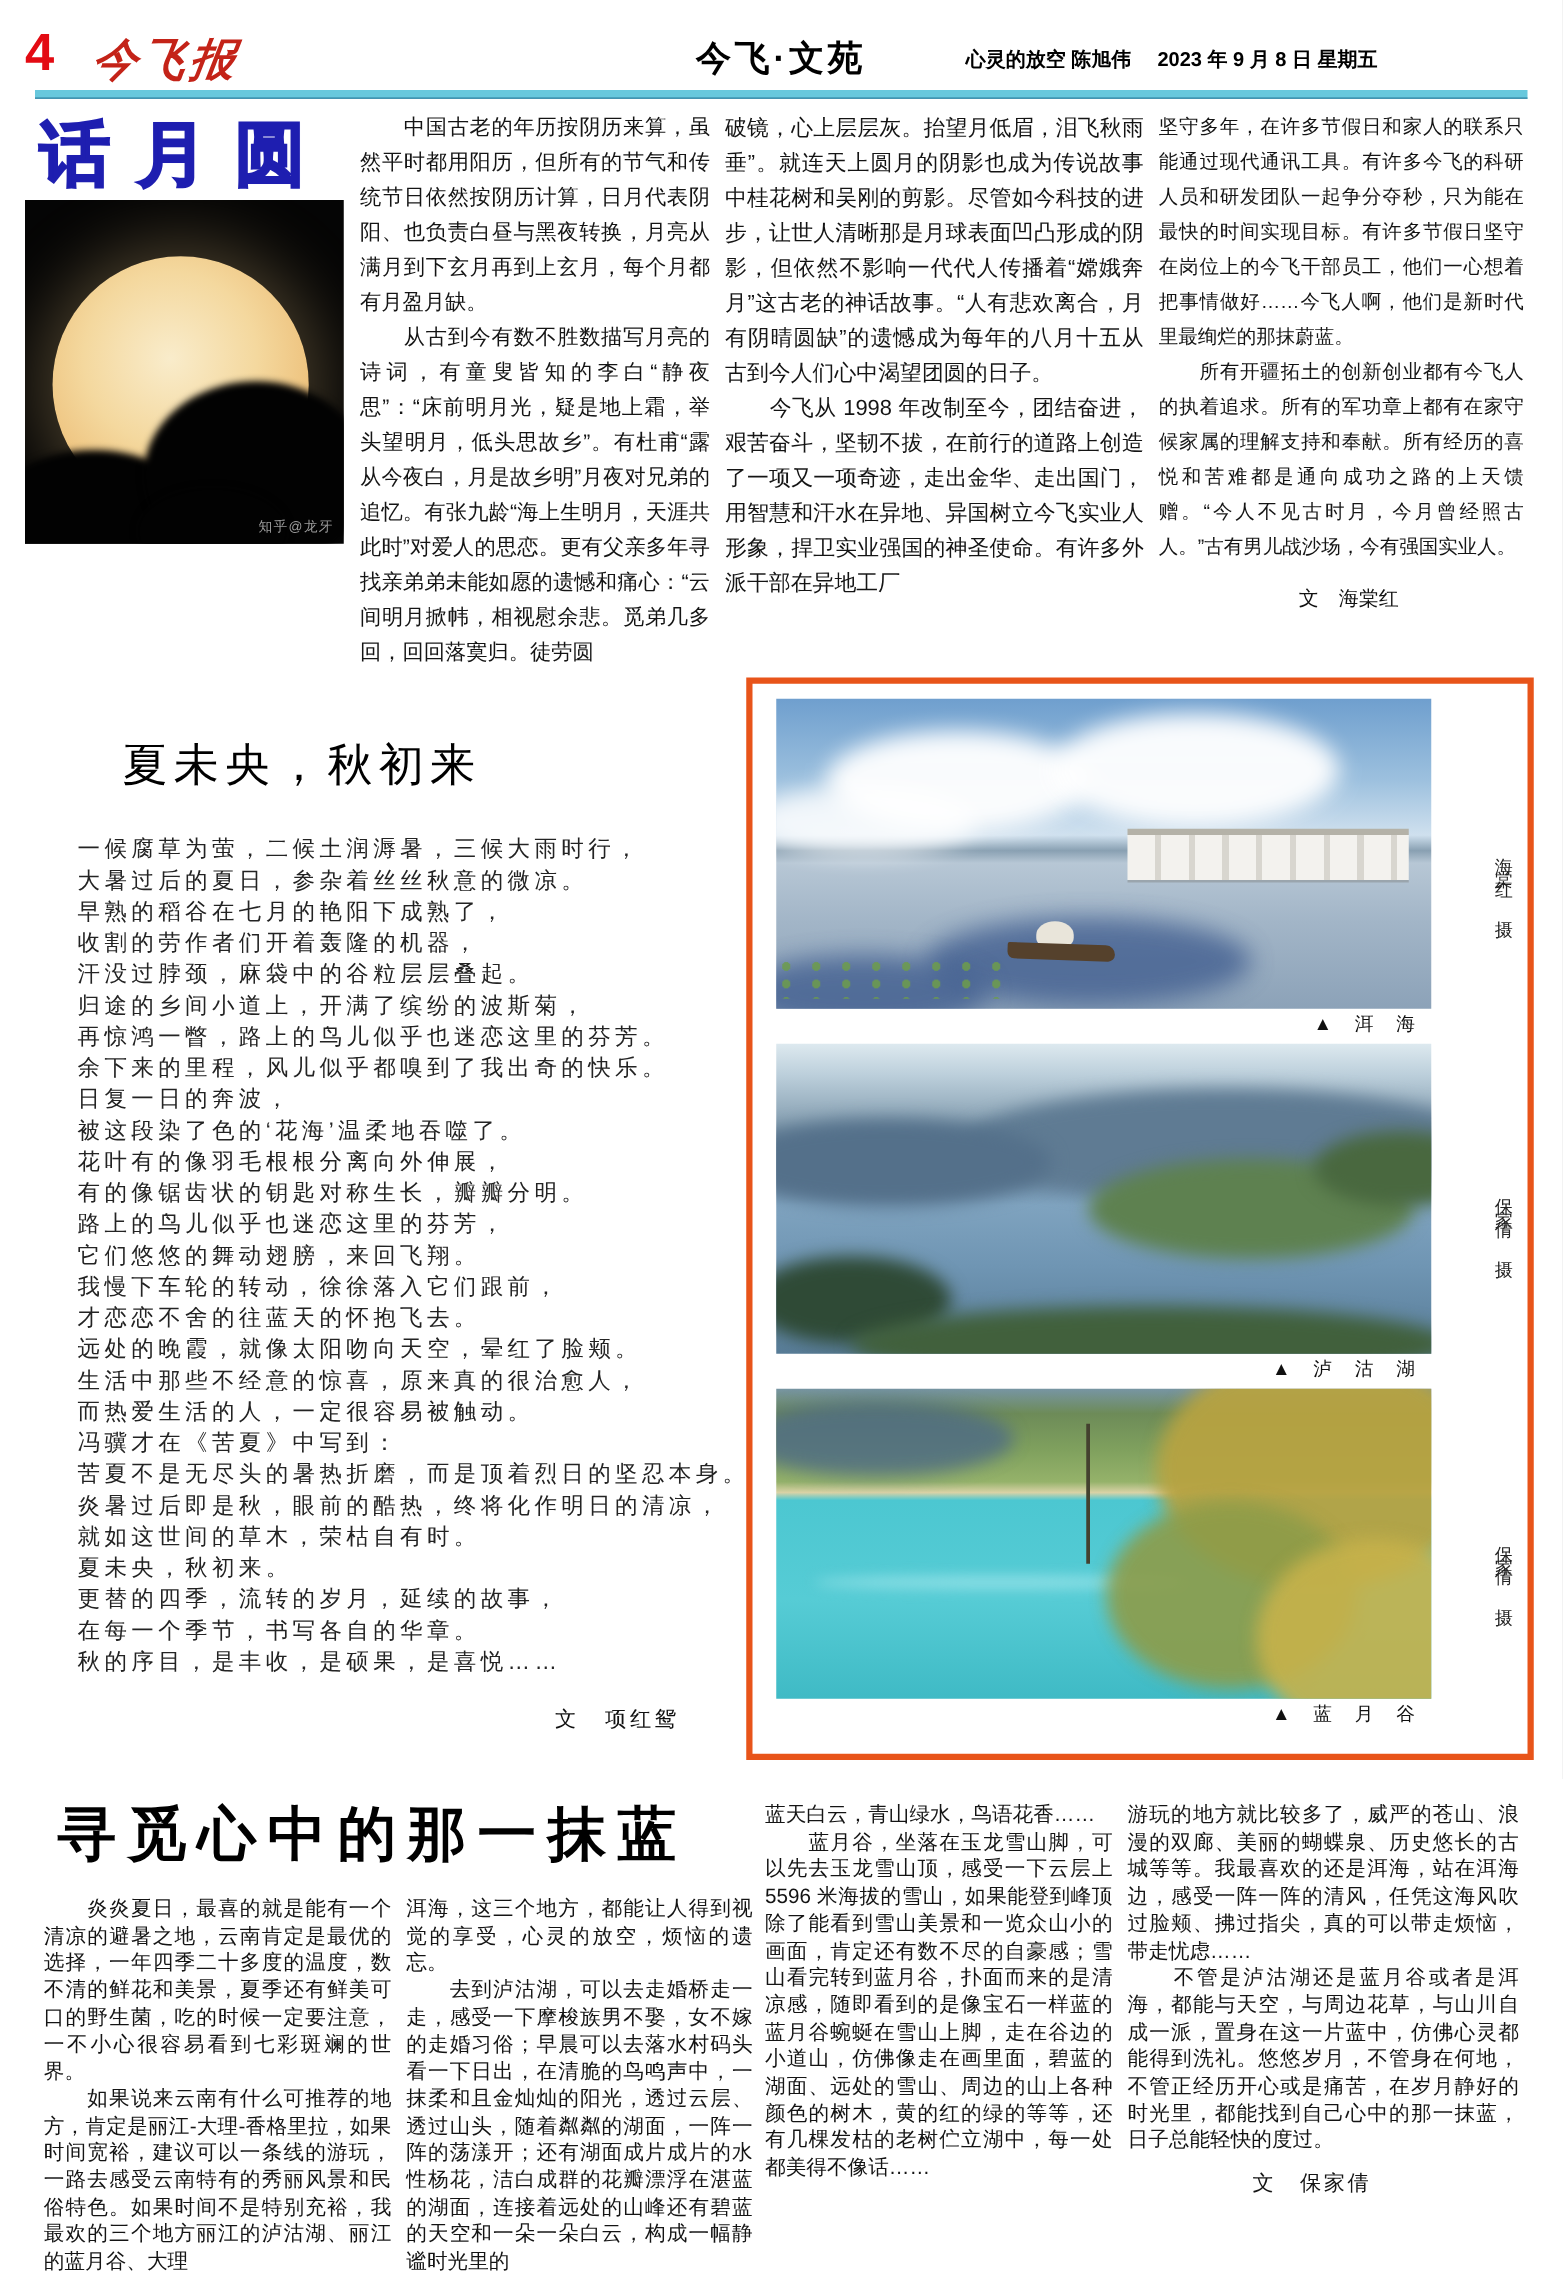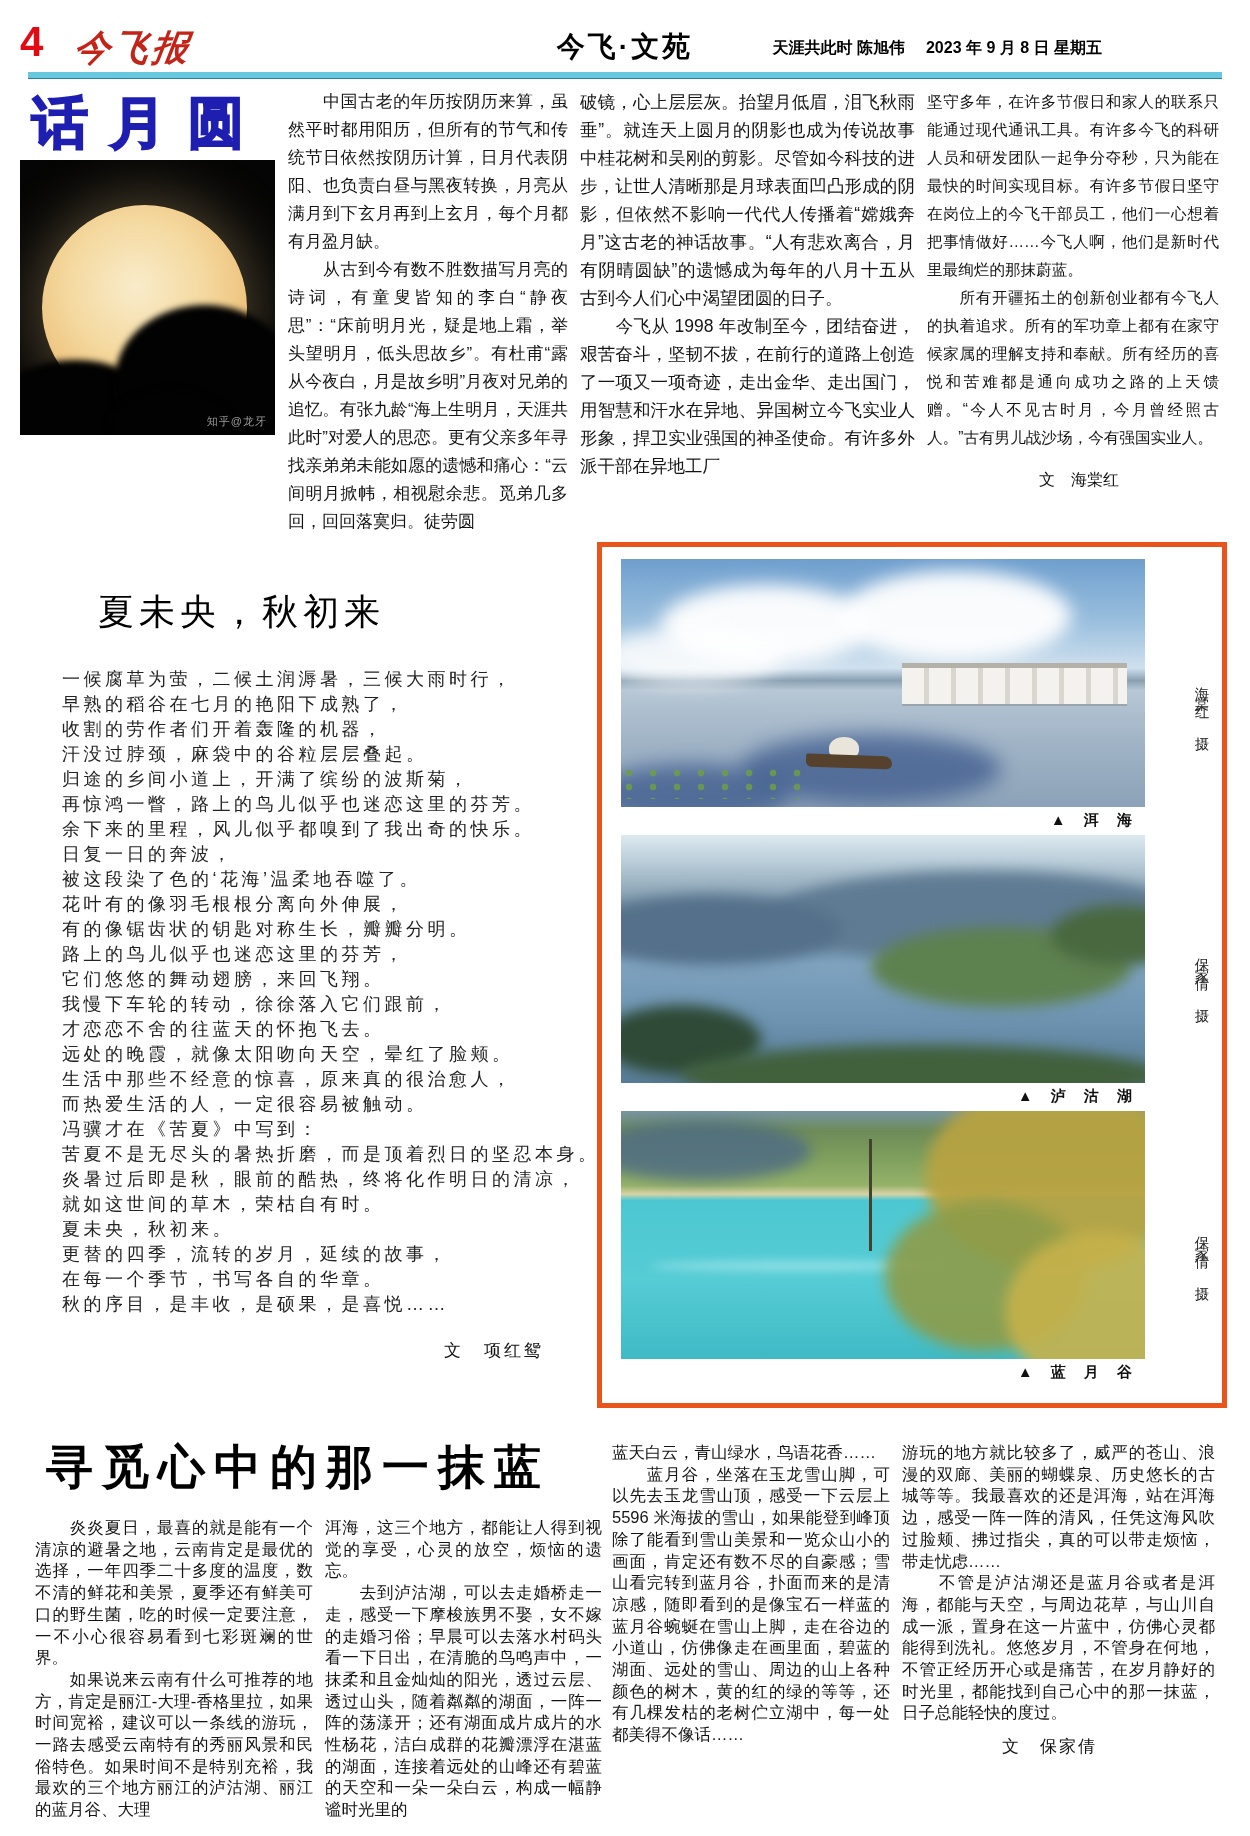--- a/index.html
+++ b/index.html
@@ -43,21 +43,21 @@
   .poem-lines{margin-top:30px;}
   .poem-lines div{font-size:18px;line-height:25px;letter-spacing:3.5px;color:#232323;white-space:nowrap;}
   .poem-byline{margin-top:22px;text-align:right;padding-right:20px;font-size:17px;letter-spacing:3px;color:#111;}
 
   
   .photo-box{position:absolute;left:597px;top:542px;width:630px;height:866px;border:5px solid #e8541a;
              box-sizing:border-box;background:#fff;}
   .photos{position:absolute;left:19px;top:12px;width:524px;}
   .photo{position:relative;width:524px;height:248px;overflow:hidden;}
   .caption{height:28px;line-height:26px;text-align:right;padding-right:6px;font-size:15px;
-           letter-spacing:7px;color:#101010;font-weight:700;}
+           letter-spacing:7px;color:#101010;font-weight:400;}
   .v-credit{position:absolute;right:11px;writing-mode:vertical-rl;font-family:"DejaVu Serif","Liberation Serif",serif;
             font-size:14.5px;letter-spacing:9px;color:#222;}
   .v-credit.vc1{top:128px;}
   .v-credit.vc2{top:400px;}
   .v-credit.vc3{top:678px;}
 
   
   .ph-erhai{background:linear-gradient(180deg,#6f9fce 0%,#9cc0de 26%,#cfe0ee 44%,#89a0b2 49%,#b7c7d5 53%,#a2b5c7 72%,#8ca2b8 100%);}
   .cloud{position:absolute;background:#ffffff;border-radius:50%;filter:blur(9px);opacity:.95;}
   .cl1{left:40px;top:26px;width:210px;height:80px;}
@@ -106,21 +106,21 @@
   .blue-byline{margin-top:12px;text-align:right;padding-right:118px;font-size:17px;letter-spacing:2px;}
 </style>
 </head>
 <body>
 
 <div class="page">
 
   <div class="pagenum">4</div>
   <div class="masthead">今飞报</div>
   <div class="section-title">今飞·文苑</div>
-  <div class="editor">天涯共此时  陈旭伟</div>
+  <div class="editor">心灵的放空  陈旭伟</div>
   <div class="pubdate">2023 年 9 月 8 日  星期五</div>
   <div class="blue-rule"></div>
 
   <div class="moon-title">话月圆</div>
   <div class="moon-photo">
     <div class="moon-disc"></div>
     <div class="tree t1"></div>
     <div class="tree t2"></div>
     <div class="tree t3"></div>
     <div class="moon-credit">知乎@龙牙</div>
@@ -140,20 +140,21 @@
           <p>　　所有开疆拓土的创新创业都有今飞人的执着追求。所有的军功章上都有在家守候家属的理解支持和奉献。所有经历的喜悦和苦难都是通向成功之路的上天馈赠。“今人不见古时月，今月曾经照古人。”古有男儿战沙场，今有强国实业人。</p>
         </div>
       <div class="moon-byline">文　海棠红</div>
     </div>
   </div>
 
   <div class="poem">
     <div class="poem-title">夏未央，秋初来</div>
     <div class="poem-lines">
         <div>一候腐草为萤，二候土润溽暑，三候大雨时行，</div>
+        <div>大暑过后的夏日，参杂着丝丝秋意的微凉。</div>
         <div>早熟的稻谷在七月的艳阳下成熟了，</div>
         <div>收割的劳作者们开着轰隆的机器，</div>
         <div>汗没过脖颈，麻袋中的谷粒层层叠起。</div>
         <div>归途的乡间小道上，开满了缤纷的波斯菊，</div>
         <div>再惊鸿一瞥，路上的鸟儿似乎也迷恋这里的芬芳。</div>
         <div>余下来的里程，风儿似乎都嗅到了我出奇的快乐。</div>
         <div>日复一日的奔波，</div>
         <div>被这段染了色的‘花海’温柔地吞噬了。</div>
         <div>花叶有的像羽毛根根分离向外伸展，</div>
         <div>有的像锯齿状的钥匙对称生长，瓣瓣分明。</div>

